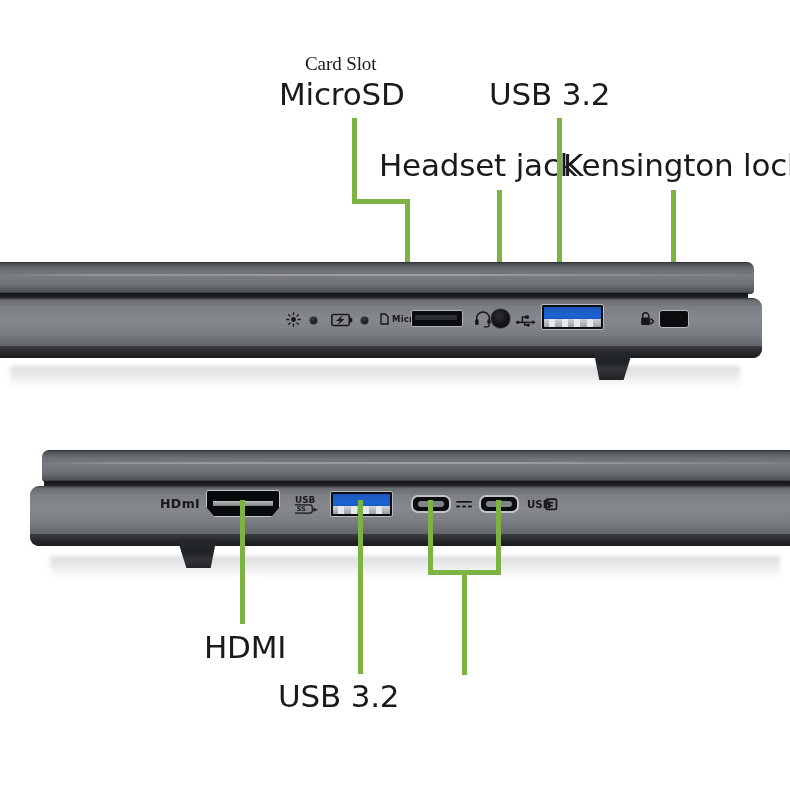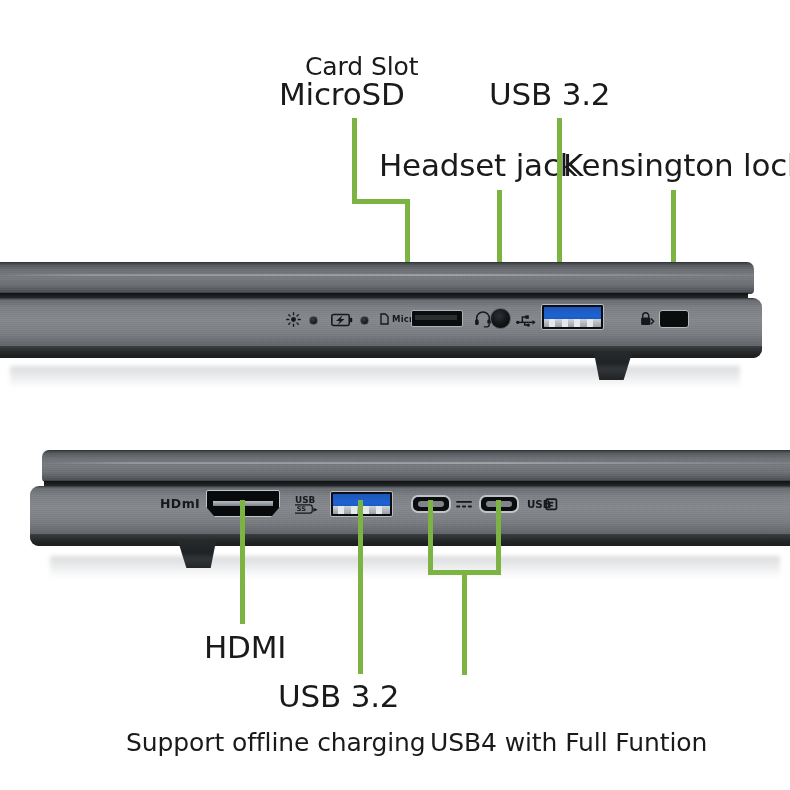--- a/index.html
+++ b/index.html
@@ -26,26 +26,27 @@
   
   .label-main {
     font-size: 31px;
     color: #1a1a1a;
     font-weight: 400;
     white-space: nowrap;
     letter-spacing: -0.2px;
     line-height: 1;
   }
   .label-sub {
-    font-size: 25px;
+    font-size: 19px;
     color: #1a1a1a;
     font-weight: 400;
     white-space: nowrap;
     line-height: 1;
     letter-spacing: -0.1px;
+    font-family: Liberation Serif, serif;
   }
 
   
   .lead { background: #7cb342; position: absolute; }
   .lead-v { width: 5px; }
   .lead-h { height: 5px; }
 
   
   .laptop { position: absolute; }
 
@@ -414,17 +415,15 @@
   <div class="lead lead-v" style="left:358px; top:500px; width:5px; height:174px;"></div>
 
   <div class="lead lead-v" style="left:428px; top:500px; width:5px; height:75px;"></div>
   <div class="lead lead-v" style="left:496px; top:500px; width:5px; height:75px;"></div>
   <div class="lead lead-h" style="left:428px; top:570px; width:73px; height:5px;"></div>
   <div class="lead lead-v" style="left:462px; top:570px; width:5px; height:105px;"></div>
 
   <div class="abs label-main" style="left:204px; top:632px;">HDMI</div>
 
   <div class="abs label-main" style="left:278px; top:681px;">USB 3.2</div>
-  <div class="abs label-sub" style="left:126px; top:730px;">Support offline charging</div>
-
-  <div class="abs label-sub" style="left:430px; top:730px;">USB4 with Full Funtion</div>
+
 
 </div>
 
 </body></html>

